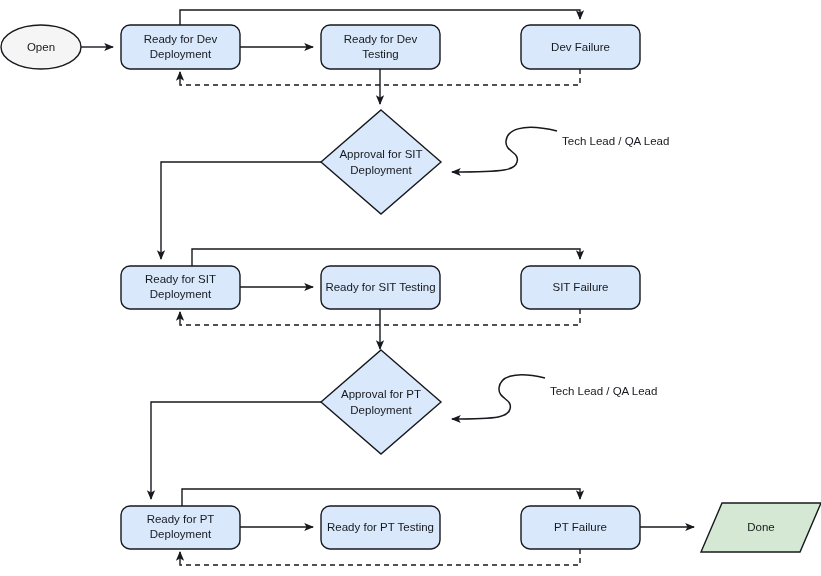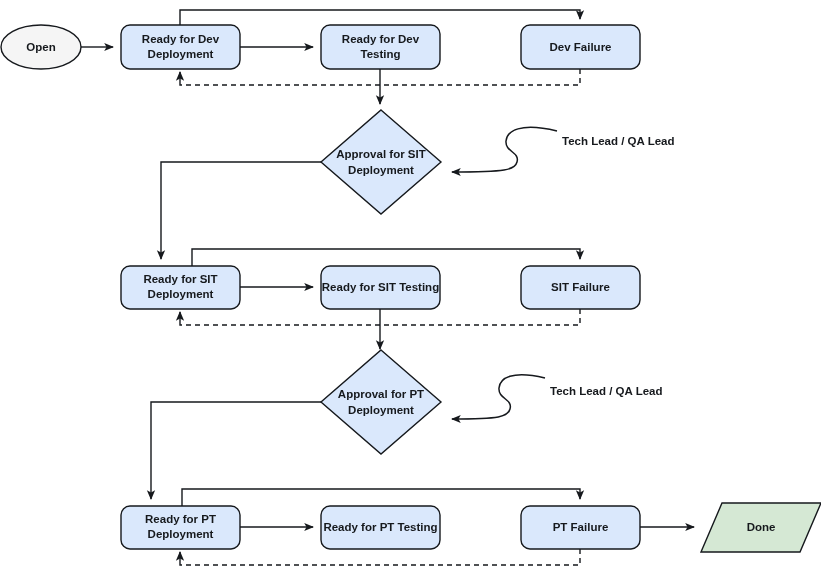--- a/index.html
+++ b/index.html
@@ -10,21 +10,20 @@
   }
   body {
     font-family: "Liberation Sans", "DejaVu Sans", sans-serif;
   }
   #canvas-wrap {
     position: relative;
     width: 821px;
     height: 576px;
     background: #ffffff;
     overflow: hidden;
-    font-weight: bold;
   }
   svg#flow {
     position: absolute;
     top: 0;
     left: 0;
     width: 821px;
     height: 576px;
     display: block;
   }
   .node-shape {

